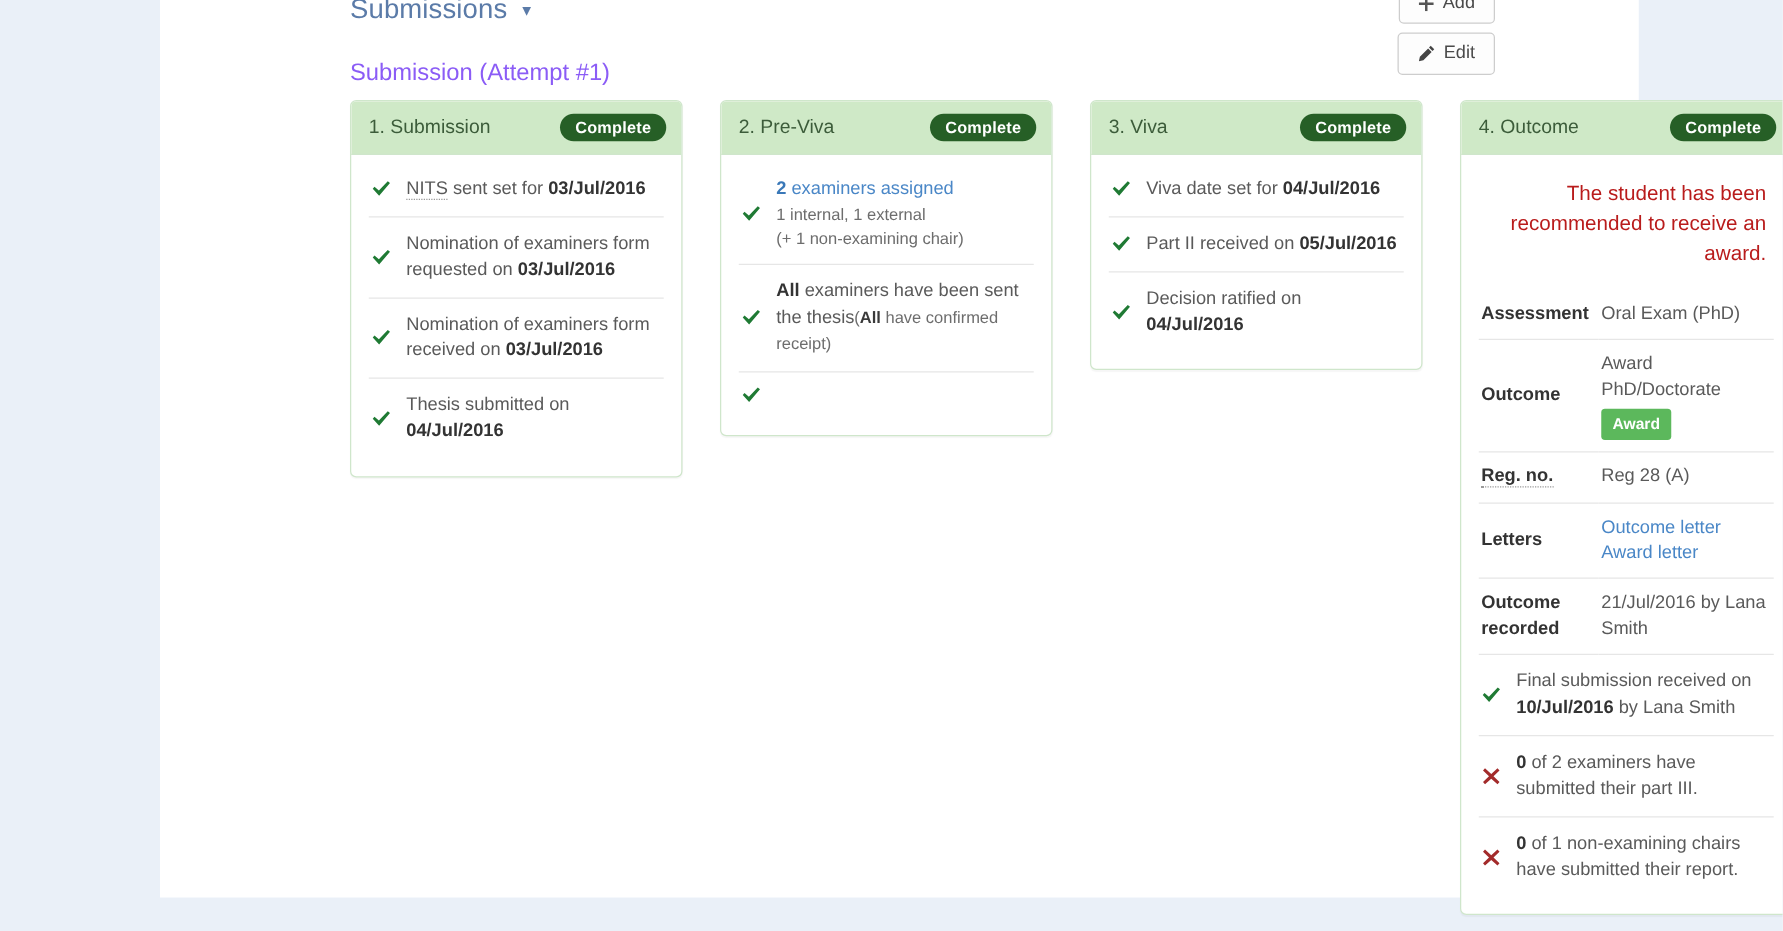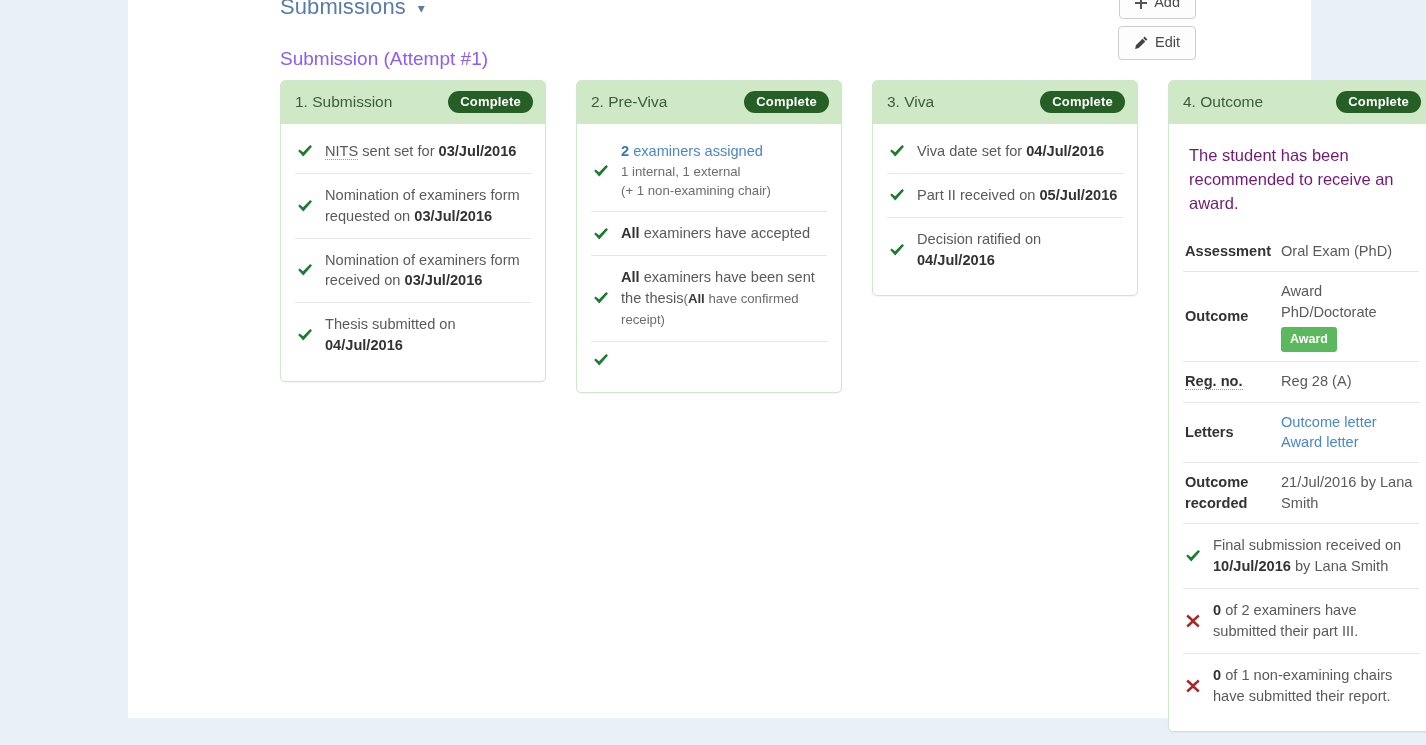--- a/index.html
+++ b/index.html
@@ -174,23 +174,23 @@
     cursor: pointer;
   }
   .link b { color: #3a78b8; font-weight: bold; }
   .abbr {
     border-bottom: 1px dotted #9a9a9a;
     cursor: help;
   }
 
   
   .outcome-lead {
-    text-align: left;
+    text-align: right;
     font-size: 16.5px;
-    color: #701a75;
+    color: #b91c1c;
     line-height: 1.45;
     padding: 14px 6px 16px 6px;
   }
 
   .otable { width: 100%; border-collapse: collapse; }
   .otable tr { border-bottom: 1px solid #e6e6e6; }
   .otable td {
     padding: 9px 2px;
     vertical-align: middle;
     font-size: 14.6px;
@@ -293,28 +293,20 @@
             <span class="badge-complete">Complete</span>
           </div>
           <div class="card-body">
             <div class="item">
               <span class="mark mark-check">
                 <svg width="16" height="14" viewBox="0 0 16 14">
                   <path d="M1.2 7.0 L2.6 5.4 L6.1 8.3 L13.2 0.9 L15.0 2.4 L6.3 12.6 Z" fill="#1f7a34"></path>
                 </svg>
               </span>
               <div class="item-text"><span class="link"><b>2</b></span><span class="link"> examiners assigned</span><span class="sub">1 internal, 1 external</span><span class="sub">(+ 1 non-examining chair)</span></div>
-            </div>
-            <div class="item">
-              <span class="mark mark-check">
-                <svg width="16" height="14" viewBox="0 0 16 14">
-                  <path d="M1.2 7.0 L2.6 5.4 L6.1 8.3 L13.2 0.9 L15.0 2.4 L6.3 12.6 Z" fill="#1f7a34"></path>
-                </svg>
-              </span>
-              <div class="item-text"><b>All</b><span> examiners have accepted</span></div>
             </div>
             <div class="item">
               <span class="mark mark-check">
                 <svg width="16" height="14" viewBox="0 0 16 14">
                   <path d="M1.2 7.0 L2.6 5.4 L6.1 8.3 L13.2 0.9 L15.0 2.4 L6.3 12.6 Z" fill="#1f7a34"></path>
                 </svg>
               </span>
               <div class="item-text"><b>All</b><span> examiners have been sent the thesis</span><span class="sub" style="display:inline">(</span><span class="sub" style="display:inline"><b>All</b></span><span class="sub" style="display:inline"> have confirmed receipt)</span></div>
             </div>
             <div class="item">

